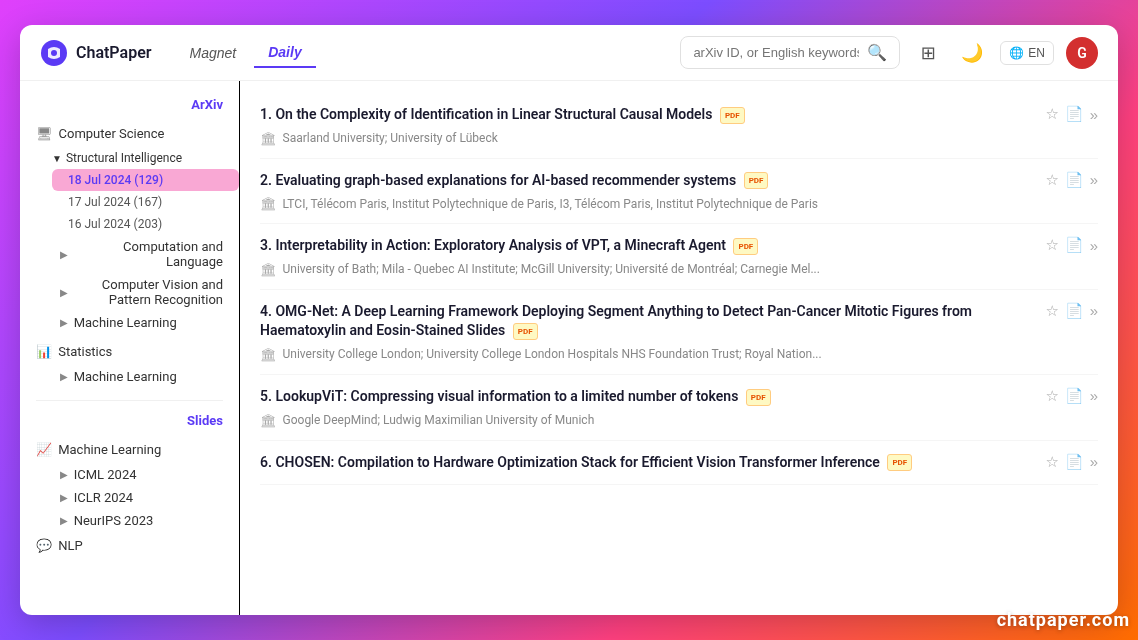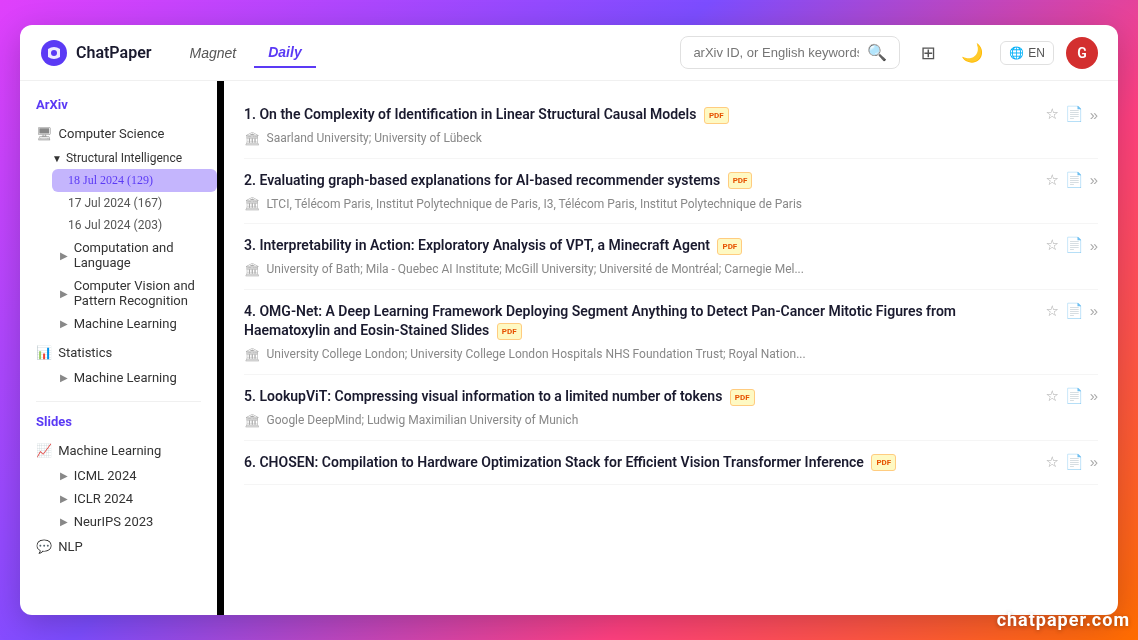--- a/index.html
+++ b/index.html
@@ -129,25 +129,26 @@
       cursor: pointer;
     }
     
     .body-area {
       display: flex;
       flex: 1;
       overflow: hidden;
     }
     
     .sidebar {
-      width: 204px;
+      width: 220px;
       flex-shrink: 0;
-      border-right: 7px solid #000000;
+      border-right: 1px solid #000000;
       overflow-y: auto;
       padding: 16px 0;
+      text-align: right;
     }
     .sidebar-section-title {
       font-size: 13px;
       font-weight: 700;
       color: #5b3af5;
       padding: 0 16px 8px 16px;
     }
     .sidebar-group-header {
       display: flex;
       align-items: center;
@@ -180,24 +181,23 @@
     .sidebar-sub-item {
       display: flex;
       align-items: center;
       padding: 4px 16px;
       font-size: 12px;
       color: #555;
       cursor: pointer;
       border-radius: 6px;
     }
     .sidebar-sub-item.active {
-      background: #c4b5fd;
+      background: #f9a8d4;
       color: #5b3af5;
       font-weight: 500;
-      font-family: Liberation Serif, serif;
     }
     .sidebar-divider {
       height: 1px;
       background: #f0f0f0;
       margin: 12px 16px;
     }
     
     .content-area {
       flex: 1;
       overflow-y: auto;

